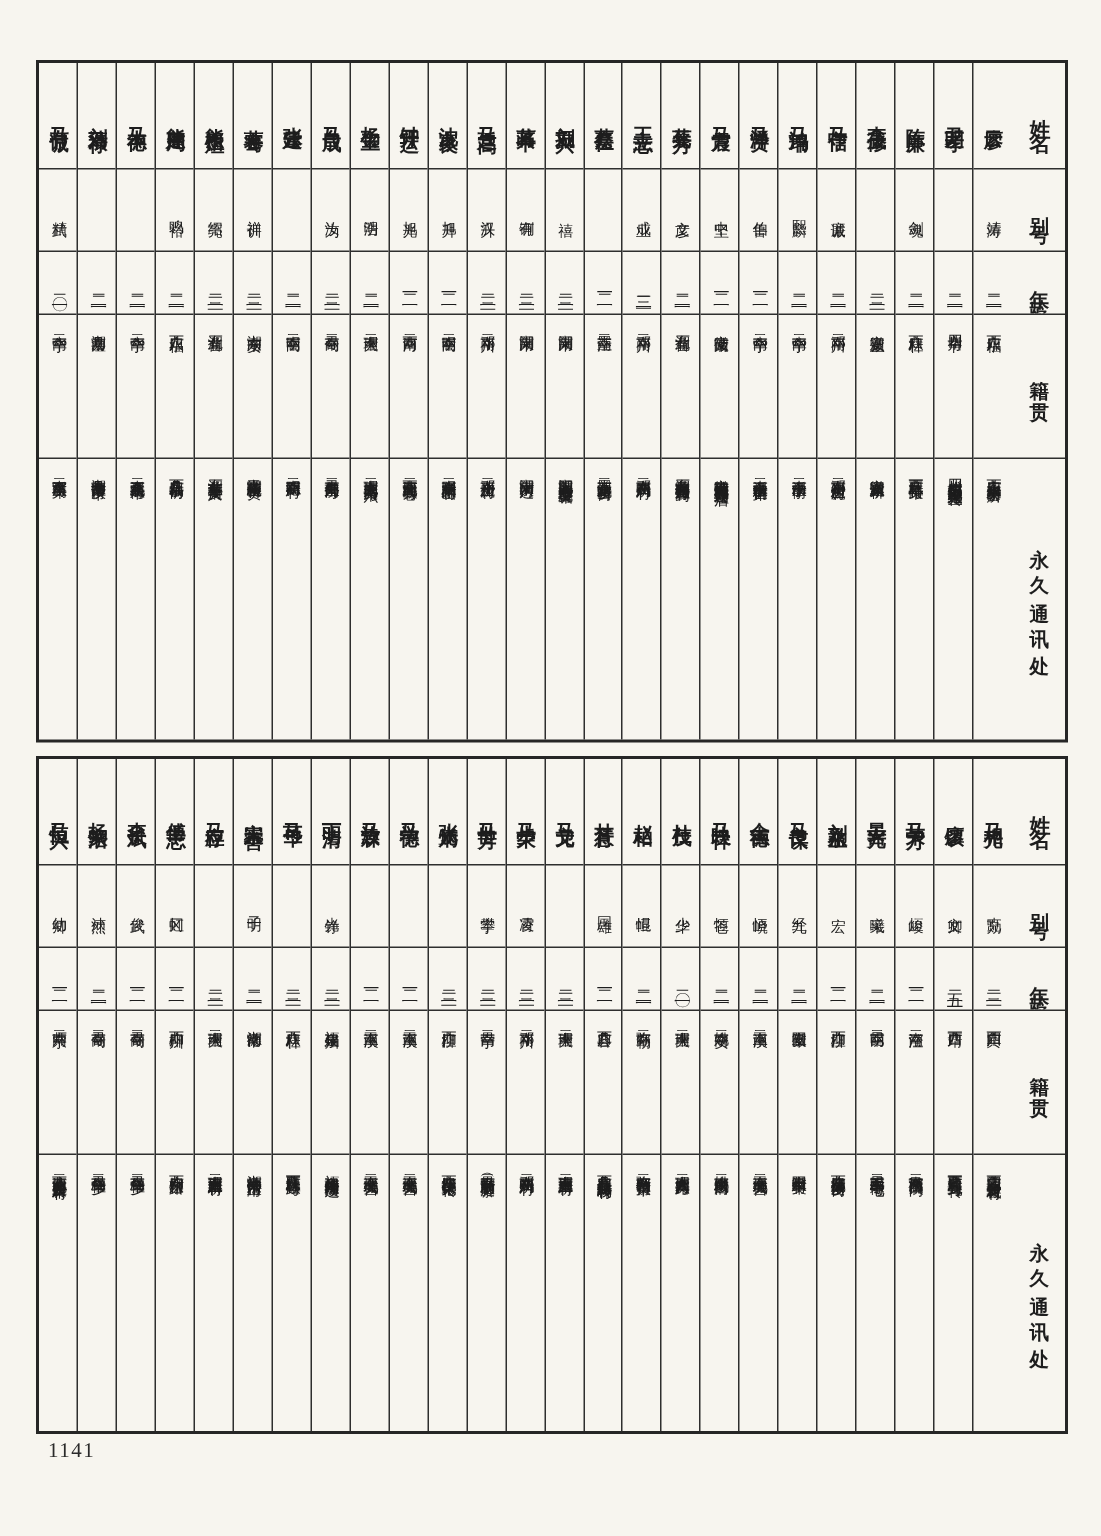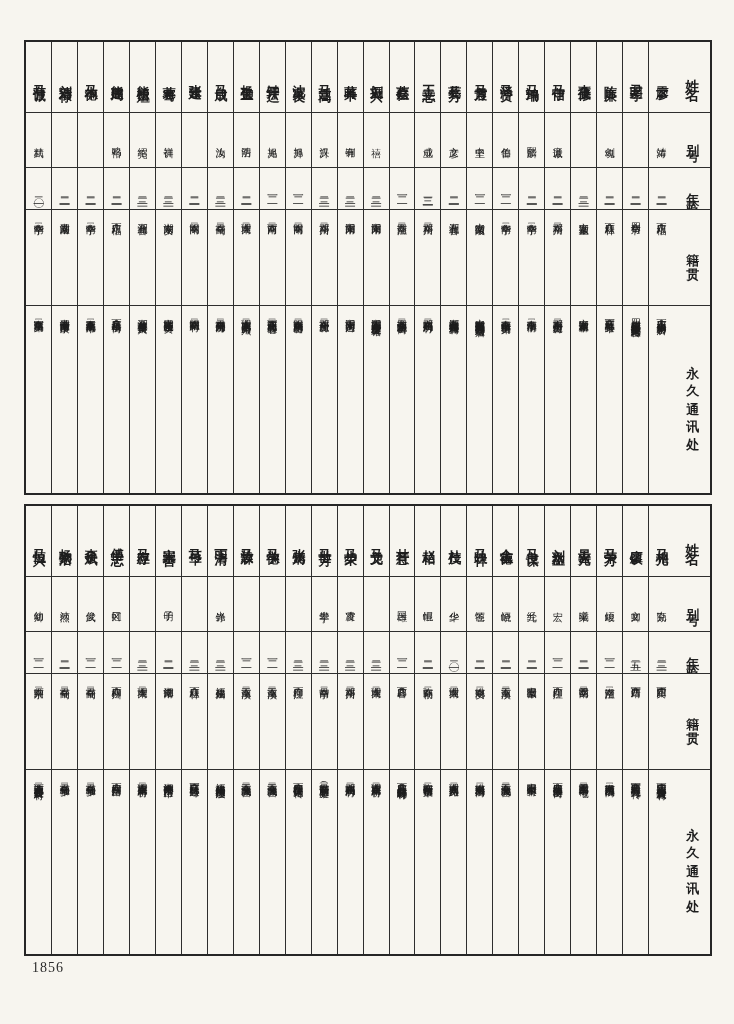--- a/index.html
+++ b/index.html
@@ -973,14 +973,14 @@
             <span>云南师宗</span>
           </div>
           <div class="cell addr">
             <span>云南泸西北吉乡乡公所转巨木村</span>
           </div>
         </div>
       </div>
 
   </div>
 
-  <div class="page-number">1856</div>
+  <div class="page-number">1141</div>
 </div>
 
 </body></html>

